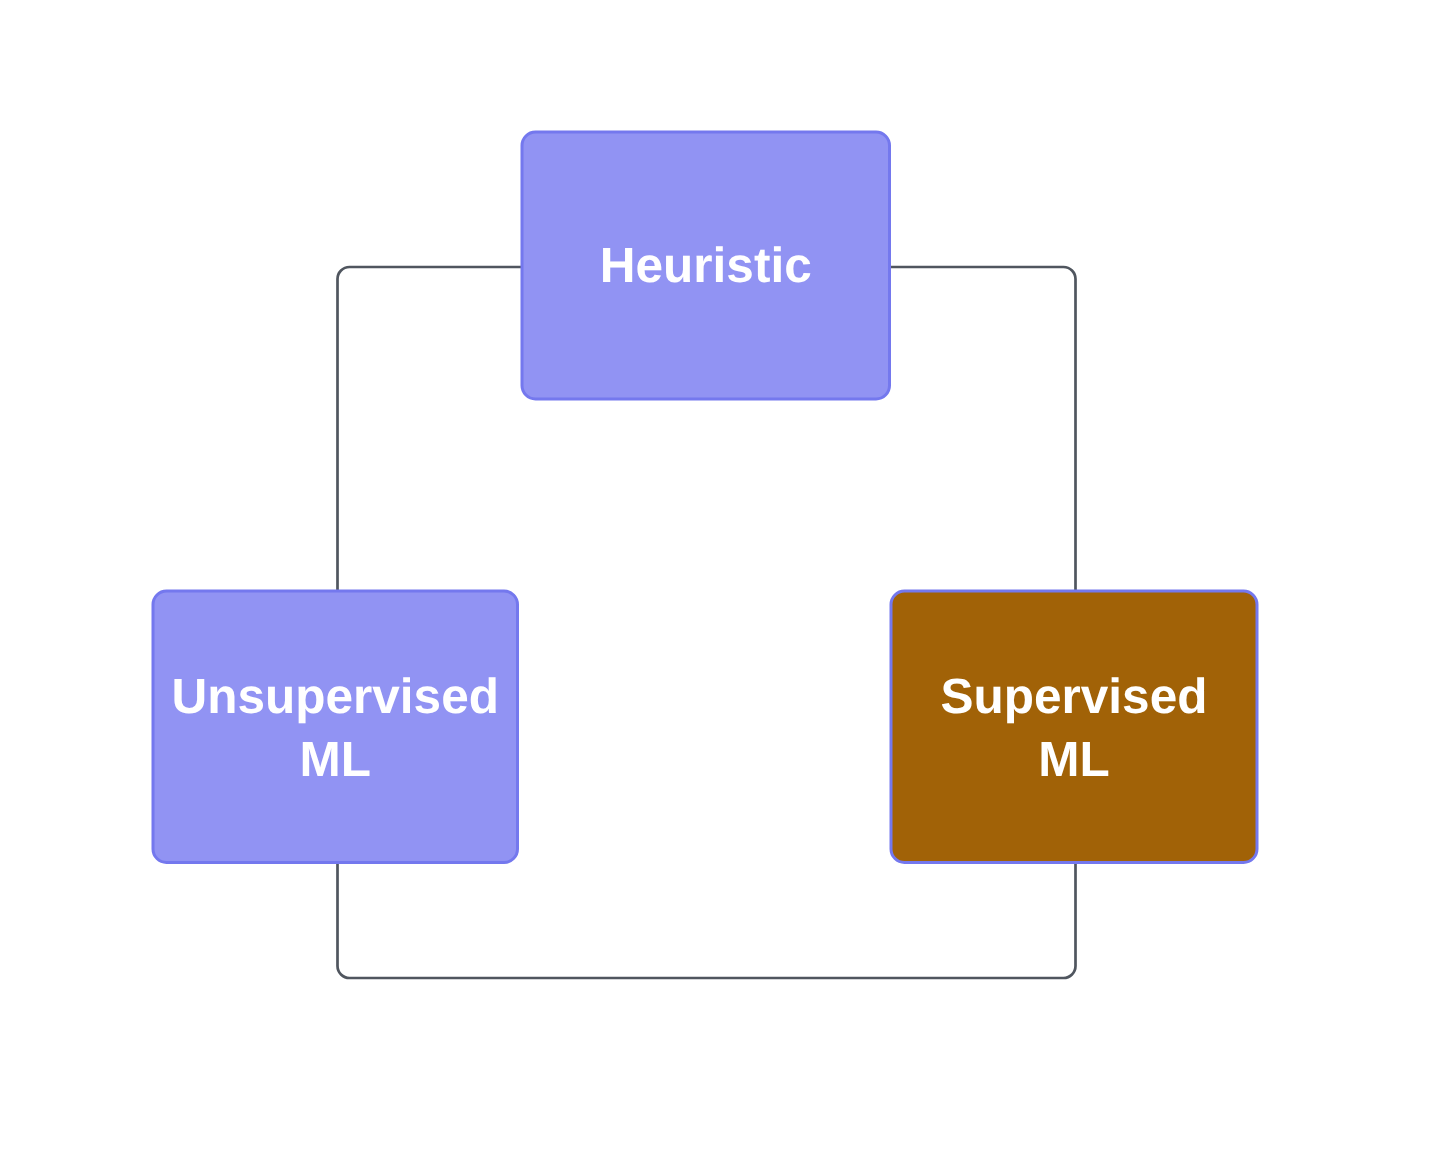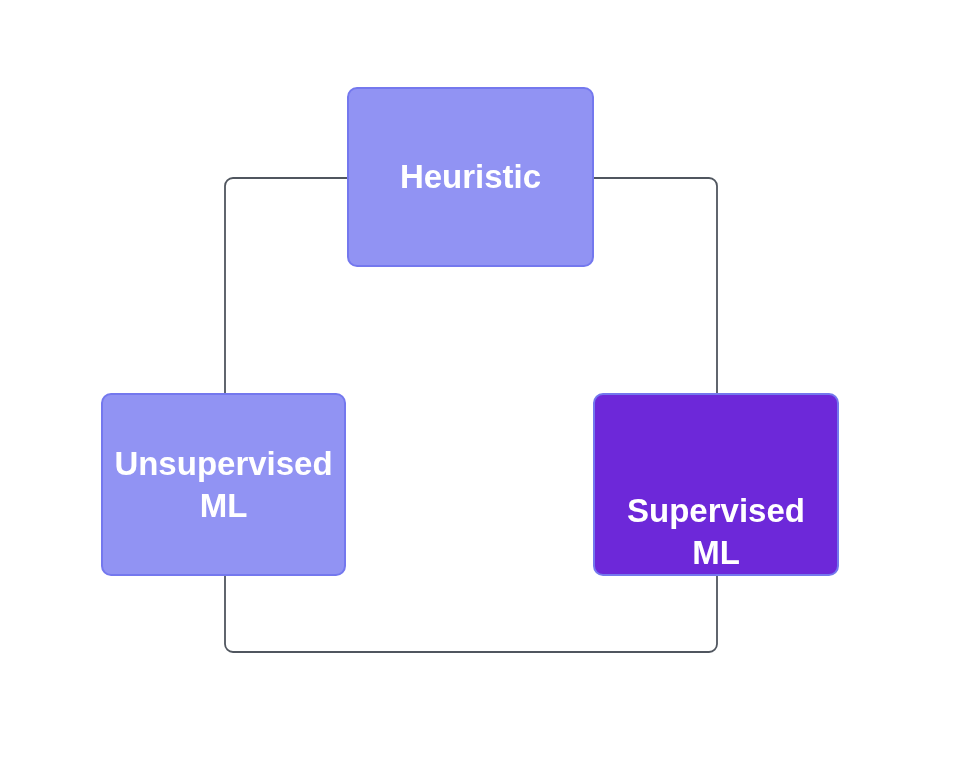--- a/index.html
+++ b/index.html
@@ -75,20 +75,20 @@
     </div>
   </div>
 
   <div class="node node-left" style="background: rgb(145, 147, 243); border-color: rgb(116, 120, 238); color: rgb(255, 255, 255);">
     <div class="node-label">
       <span class="line">Unsupervised</span>
       <span class="line">ML</span>
     </div>
   </div>
 
-  <div class="node node-right" style="background: #6d28d9; border-color: rgb(116, 120, 238); color: rgb(255, 255, 255); align-items: flex-end;">
+  <div class="node node-right" style="background: #a16207; border-color: rgb(116, 120, 238); color: rgb(255, 255, 255);">
     <div class="node-label">
       <span class="line">Supervised</span>
       <span class="line">ML</span>
     </div>
   </div>
 
 </div>
 
 </body></html>

